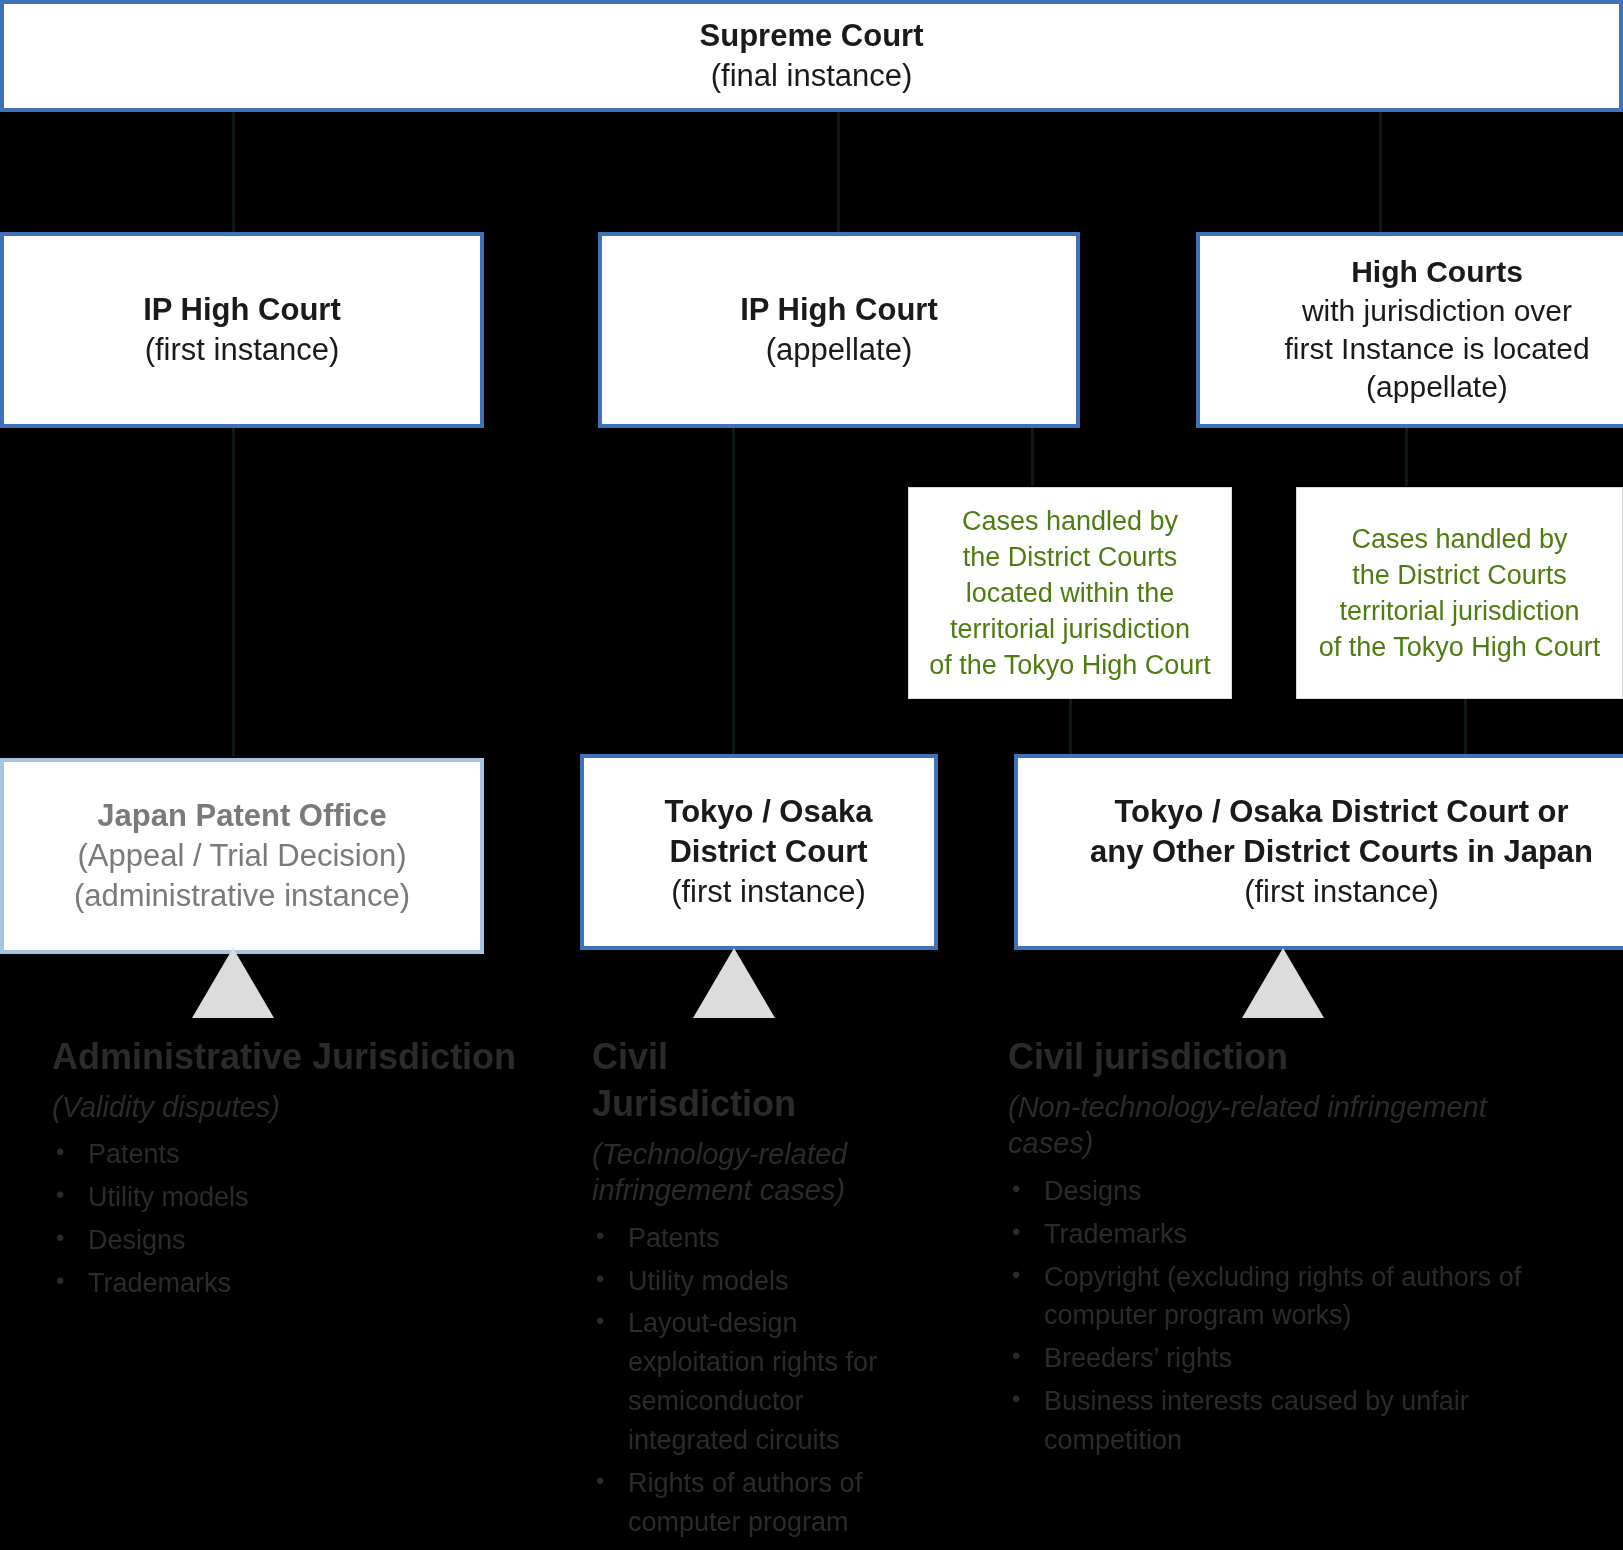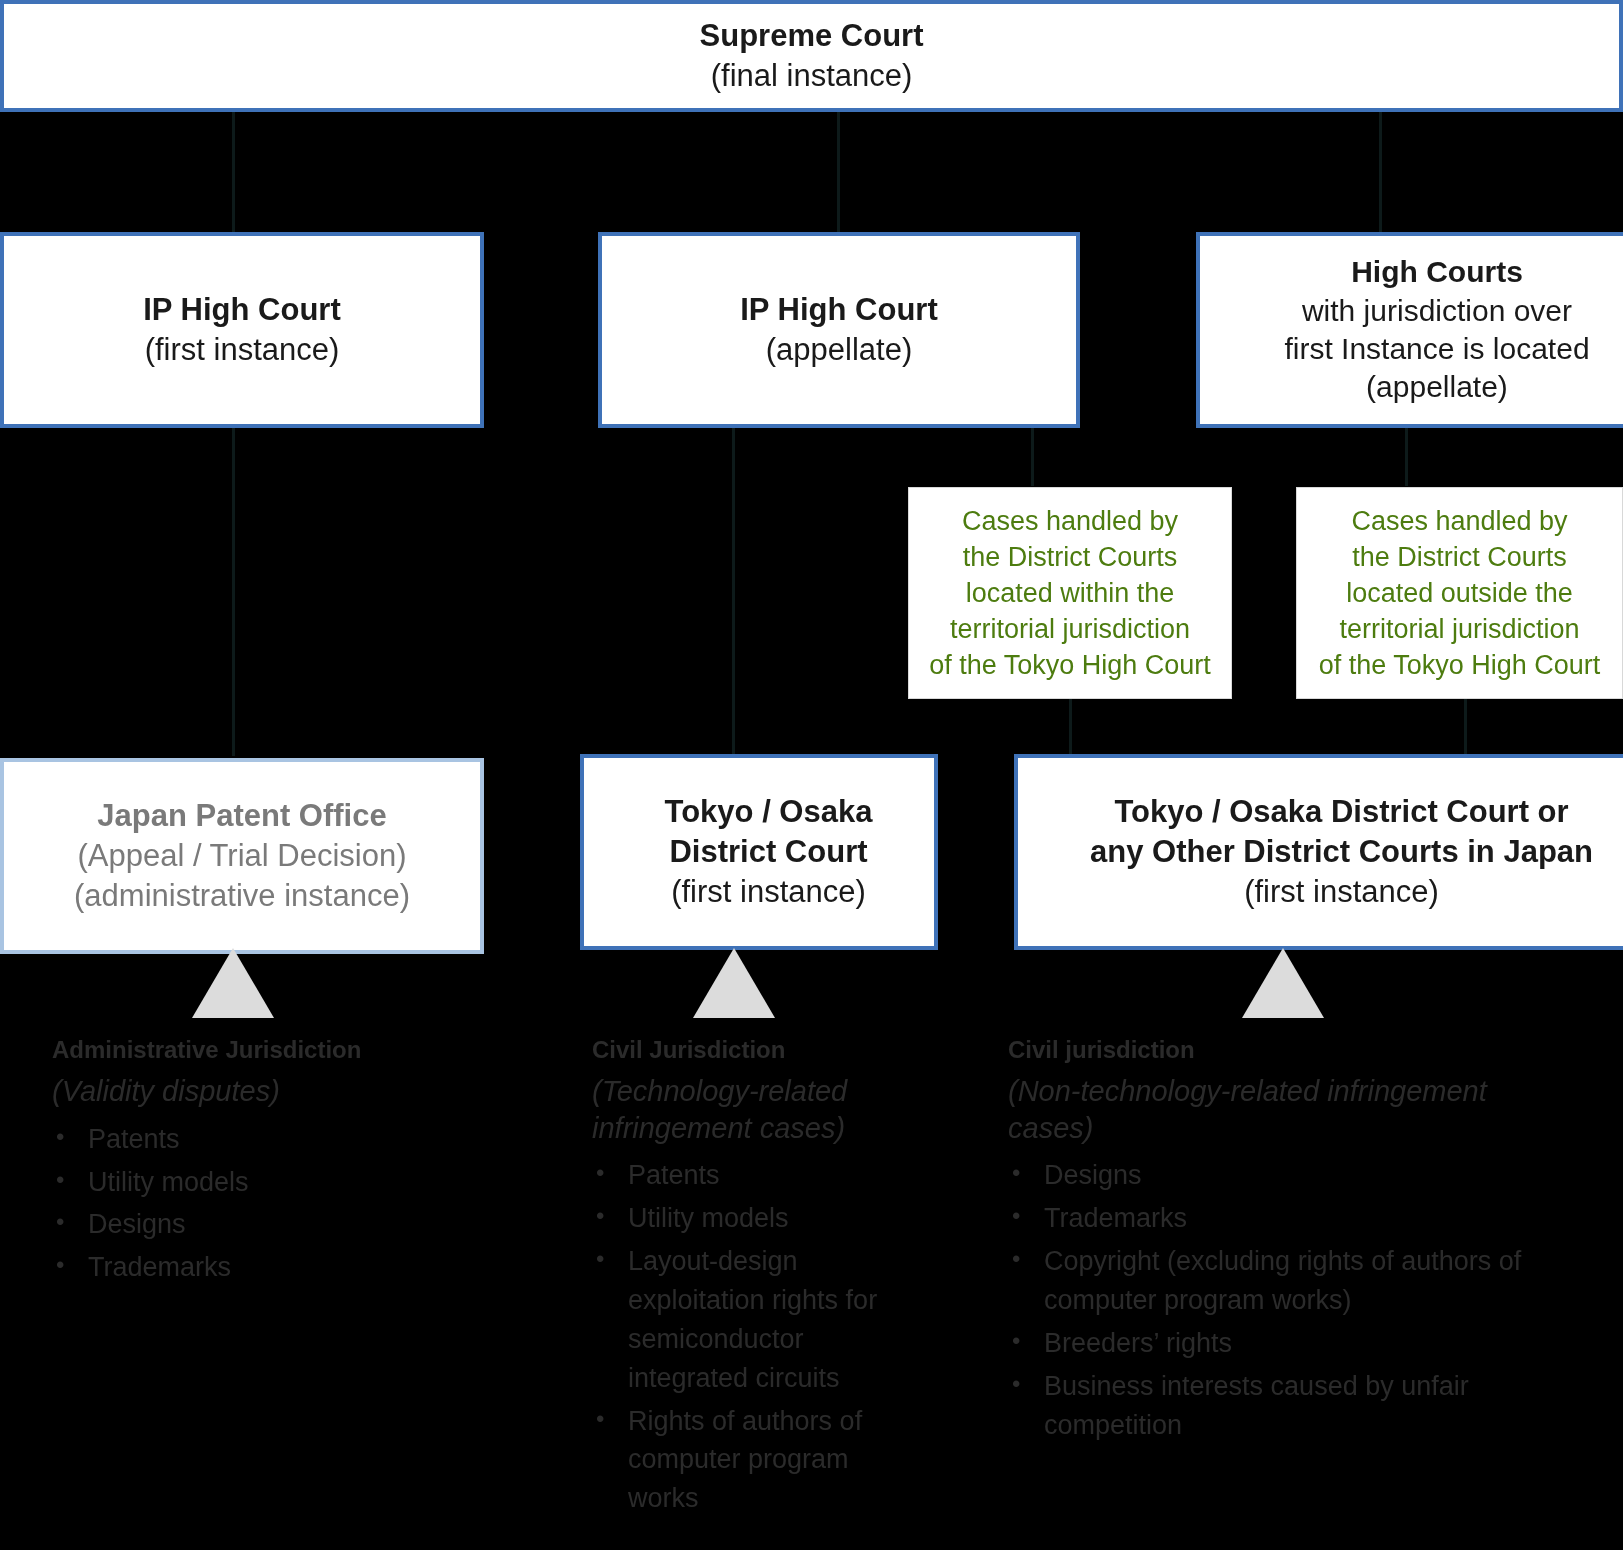--- a/index.html
+++ b/index.html
@@ -74,21 +74,21 @@
     border-bottom: 70px solid #dcdcdc;
   }
 
   
   .juris {
     position: absolute;
     color: #2b2b2b;
   }
   .juris .j-title {
     font-weight: bold;
-    font-size: 24px;
+    font-size: 36px;
     line-height: 1.3;
     margin-bottom: 8px;
   }
   .juris .j-sub {
     font-style: italic;
     font-size: 29px;
     line-height: 1.26;
     margin-bottom: 10px;
   }
   .juris ul {
@@ -159,21 +159,20 @@
       <div>located within the</div>
       <div>territorial jurisdiction</div>
       <div>of the Tokyo High Court</div>
     </div>
   </div>
 
   <div class="note" style="left:1296px; top:487px; width:327px; height:212px;">
     <div>
       <div>Cases handled by</div>
       <div>the District Courts</div>
-      <div>located outside the</div>
       <div>territorial jurisdiction</div>
       <div>of the Tokyo High Court</div>
     </div>
   </div>
 
   <div class="node muted" style="left:0px; top:758px; width:484px; height:196px;">
     <div class="t-bold l1">Japan Patent Office</div>
     <div class="l1">(Appeal / Trial Decision)</div>
     <div class="t-ital l1">(administrative instance)</div>
   </div>

